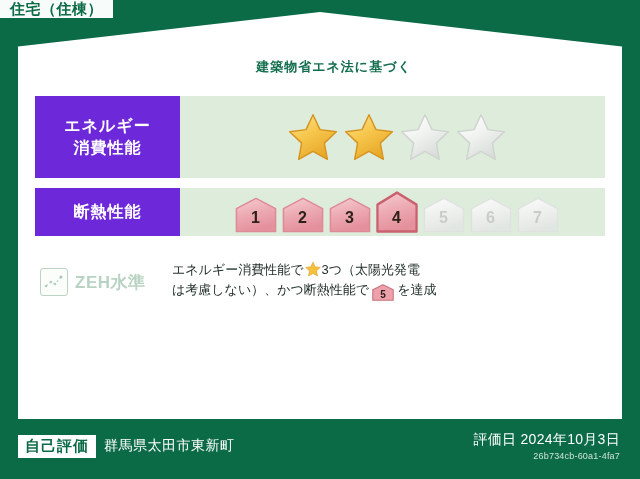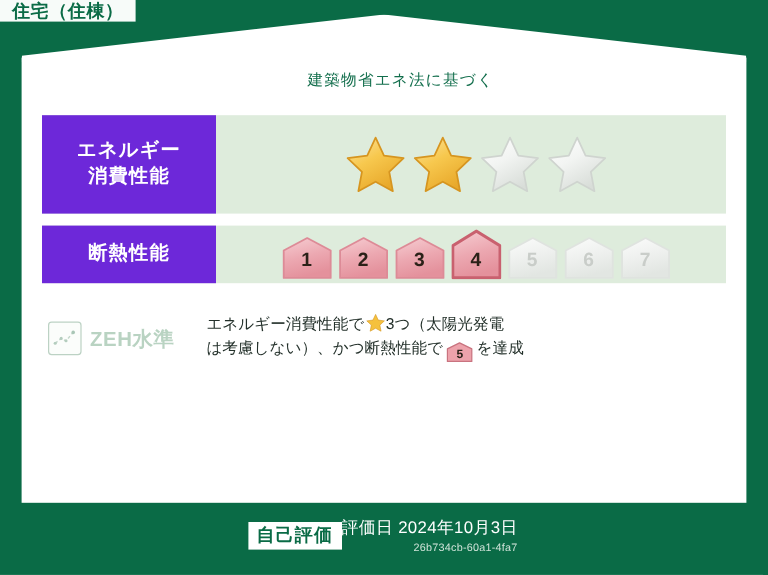--- a/index.html
+++ b/index.html
@@ -39,21 +39,21 @@
   .panel{
     position:absolute;
     left:18px;right:18px;top:48px;bottom:60px;
     background:#ffffff;
   }
 
   
   .title-sub{
     text-align:center;
     color:#126e4c;
-    font-weight:normal;
+    font-weight:bold;
     font-size:13px;
     letter-spacing:1px;
     padding-top:10px;
     padding-left:28px;
   }
   .title-main{
     text-align:center;
     color:#12714e;
     font-weight:bold;
     font-size:25px;
@@ -173,21 +173,21 @@
   }
 
   
   .footer{
     position:absolute;
     left:0;right:0;bottom:0;
     height:60px;
     color:#ffffff;
     display:flex;
     align-items:center;
-    justify-content:center;
+    justify-content:space-between;
     padding:0 20px 6px 18px;
     box-sizing:border-box;
   }
   .footer-left{display:flex;align-items:center;gap:8px;}
   .assess-badge{
     background:#ffffff;
     color:#0a6b46;
     font-weight:bold;
     font-size:15px;
     padding:2px 7px;
@@ -391,20 +391,21 @@
           </svg>
           <span>5</span></span><span>を達成</span>
       </div>
     </div>
 
   </div>
 
   <div class="footer">
     <div class="footer-left">
       <div class="assess-badge">自己評価</div>
+      <div class="address">群馬県太田市東新町</div>
     </div>
     <div class="footer-right">
       <div class="eval-date">評価日 2024年10月3日</div>
       <div class="eval-id">26b734cb-60a1-4fa7</div>
     </div>
   </div>
 
 </div>
 
 </body></html>

